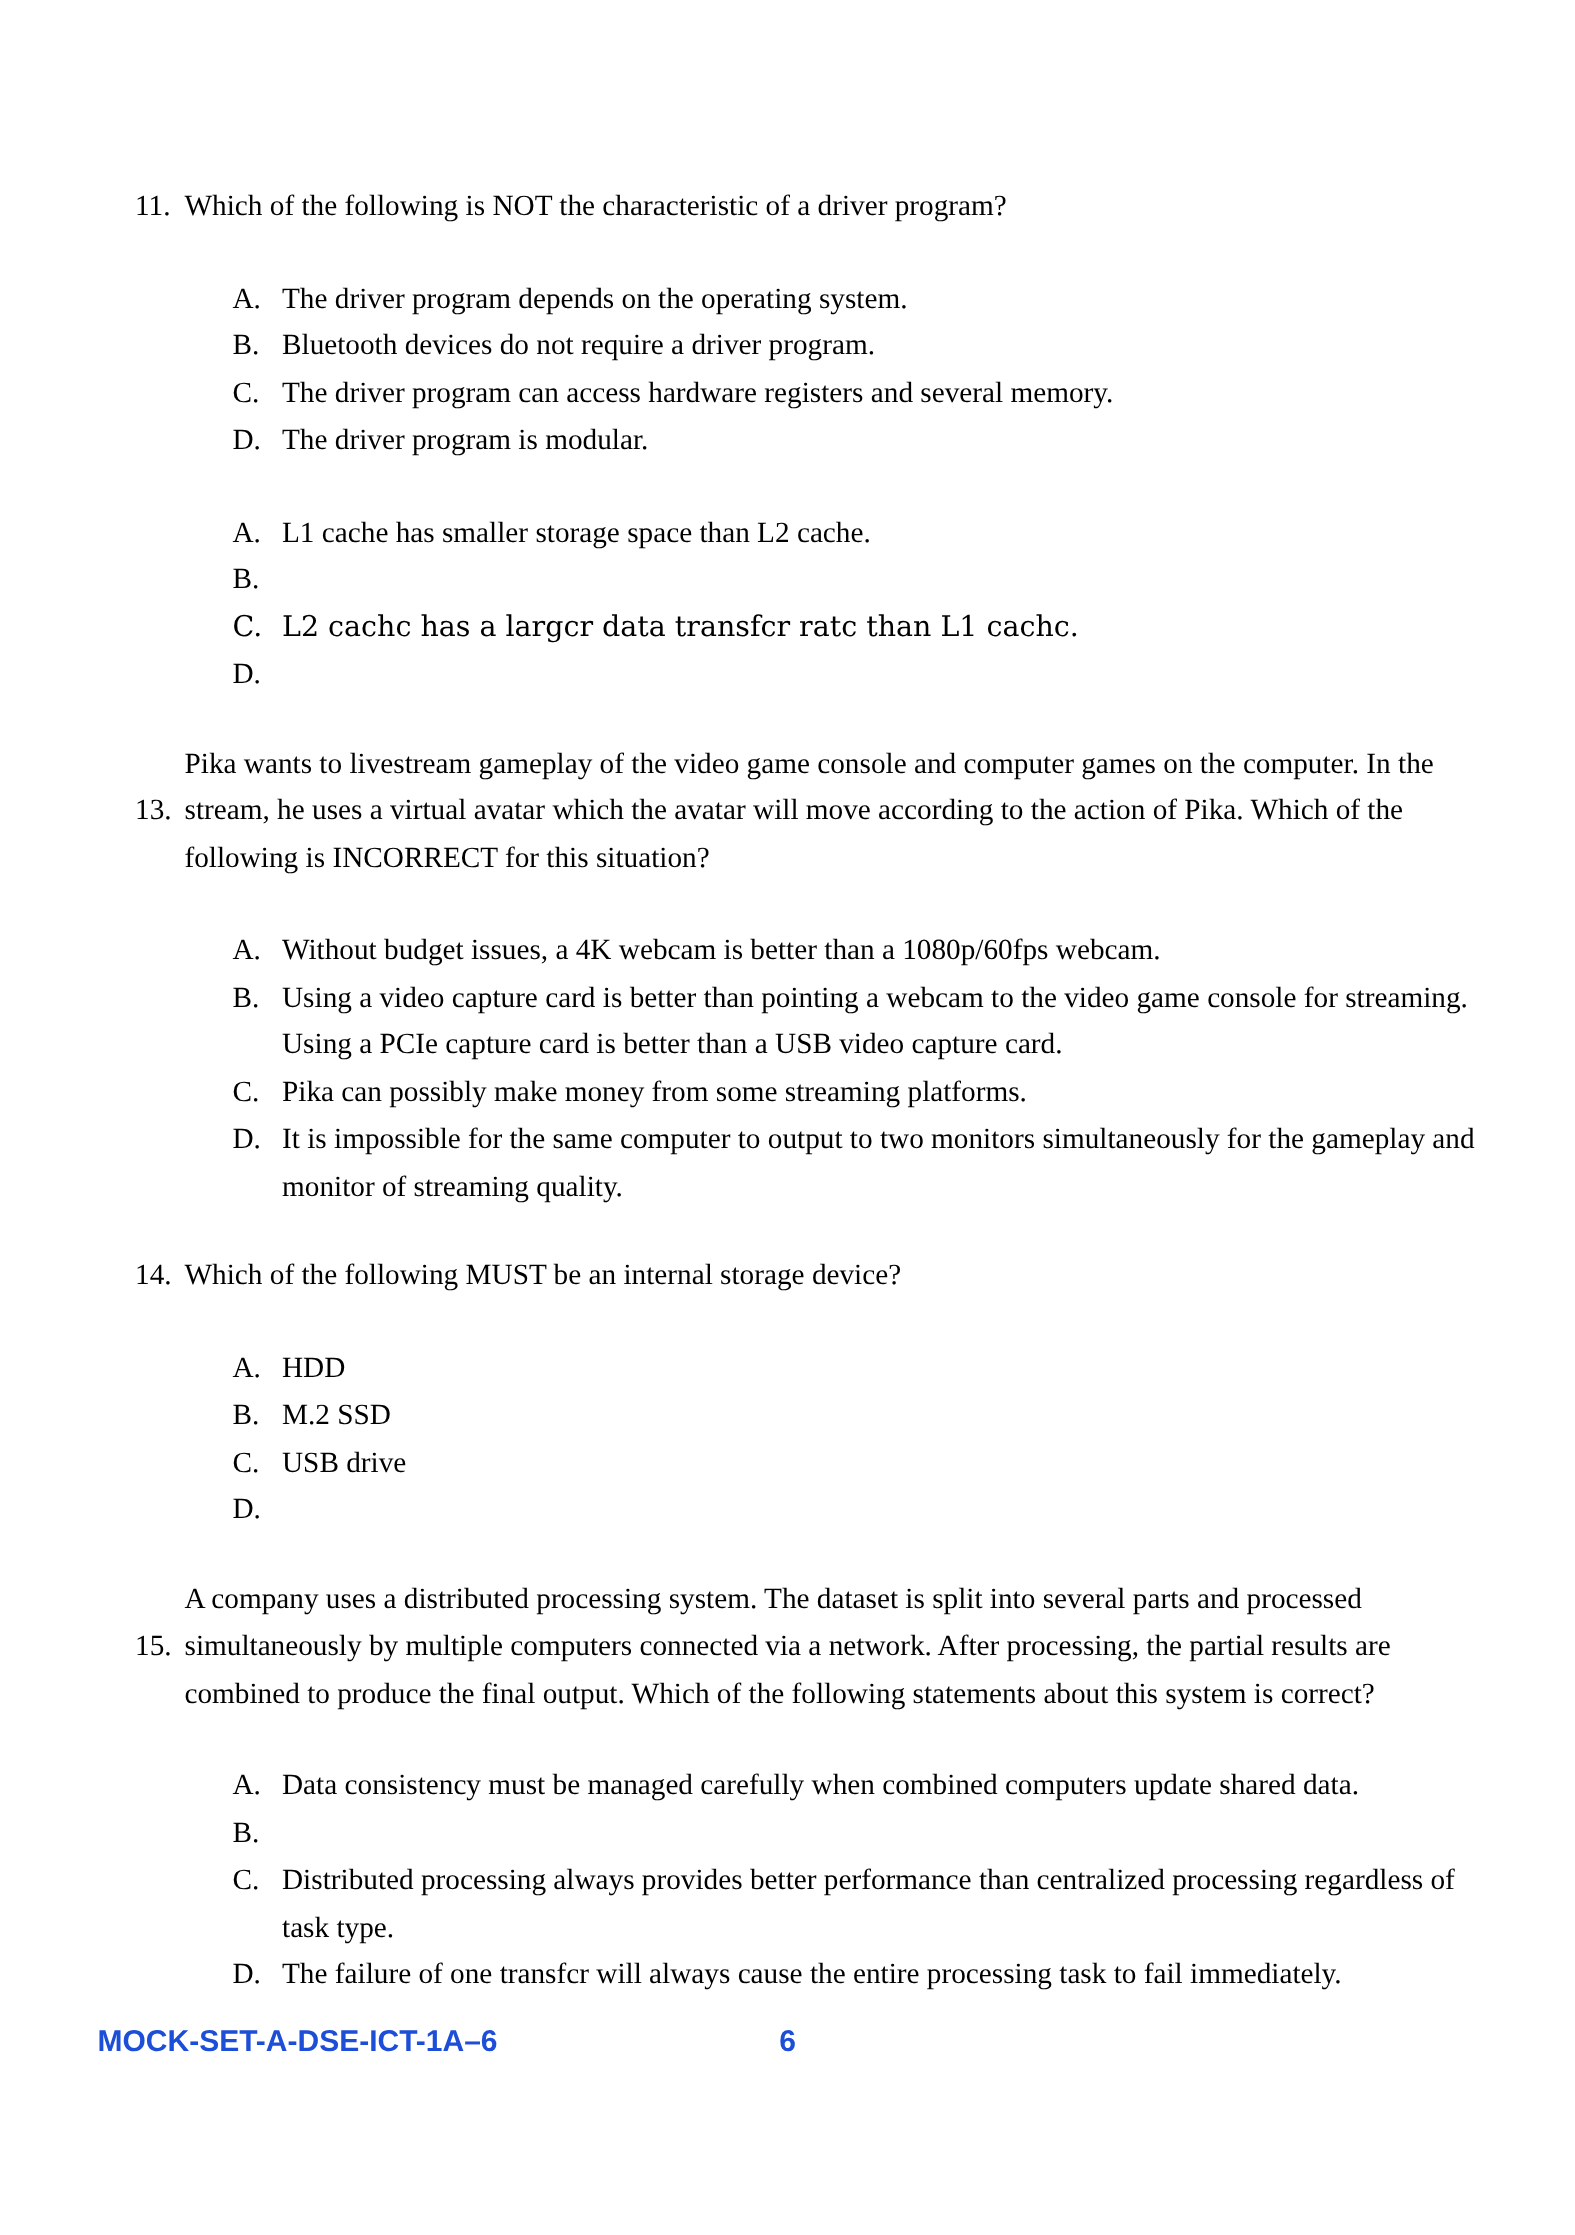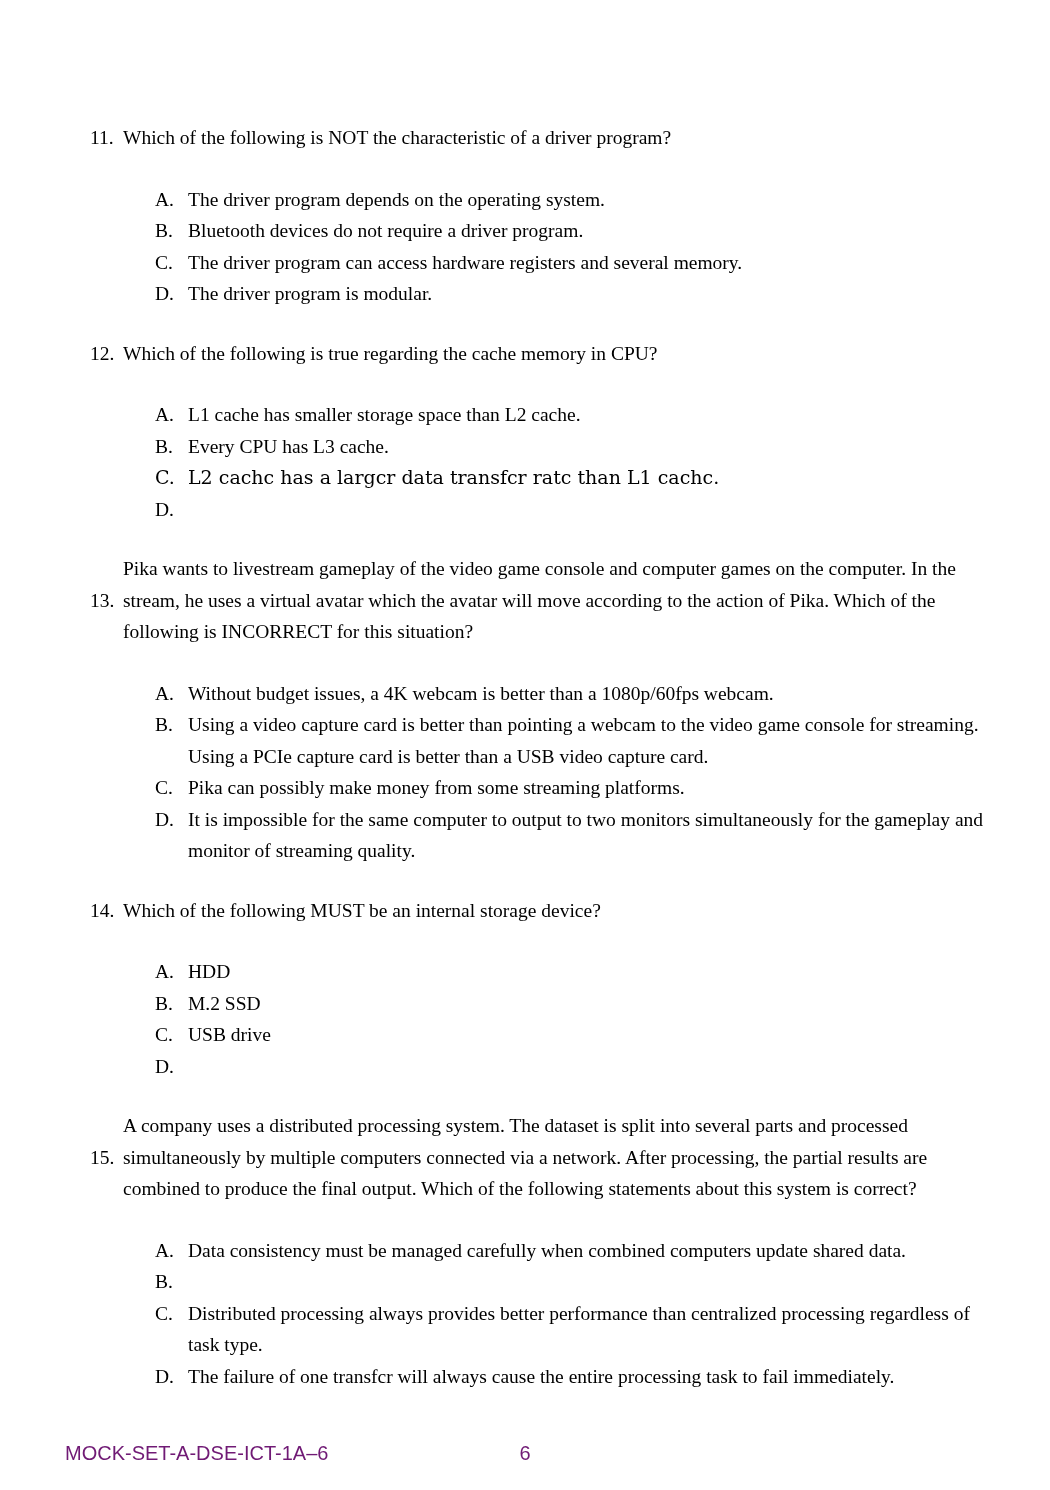--- a/index.html
+++ b/index.html
@@ -59,28 +59,29 @@
   .otext {
     flex: 1;
     padding-right: 58px;
   }
   .alt-font {
     font-family: "DejaVu Serif", serif;
     font-size: 19px;
   }
   .footer {
     position: absolute;
-    top: 1440px;
+    top: 1348px;
     left: 0;
     width: 100%;
     height: 32px;
     font-family: "Liberation Sans", "DejaVu Sans", sans-serif;
     font-size: 20px;
     line-height: 26px;
-    color: #701a75;
+    color: #1d4ed8;
+    font-weight: bold;
   }
   .doc-code {
     position: absolute;
     left: 65px;
     top: 0;
   }
   .page-num {
     position: absolute;
     left: 50%;
     transform: translateX(-50%);
@@ -114,33 +115,28 @@
   </li>
 
   <li class="option">
     <span class="olabel">D.</span>
     <span class="otext">The driver program is modular.</span>
   </li>
 </ol>
   </section>
 
   <section class="question">
-    <div class="qrow">
-      <span class="qnum">12.</span>
-      <p class="qstem"><span>Which of the following is true regarding the cache memory in CPU?</span></p>
-    </div>
     <ol class="options">
   <li class="option">
     <span class="olabel">A.</span>
     <span class="otext">L1 cache has smaller storage space than L2 cache.</span>
   </li>
 
   <li class="option">
     <span class="olabel">B.</span>
-    <span class="otext">Every CPU has L3 cache.</span>
   </li>
 
   <li class="option alt-font">
     <span class="olabel">C.</span>
     <span class="otext">L2 cachc has a largcr data transfcr ratc than L1 cachc.</span>
   </li>
 
   <li class="option">
     <span class="olabel">D.</span>
   </li>

